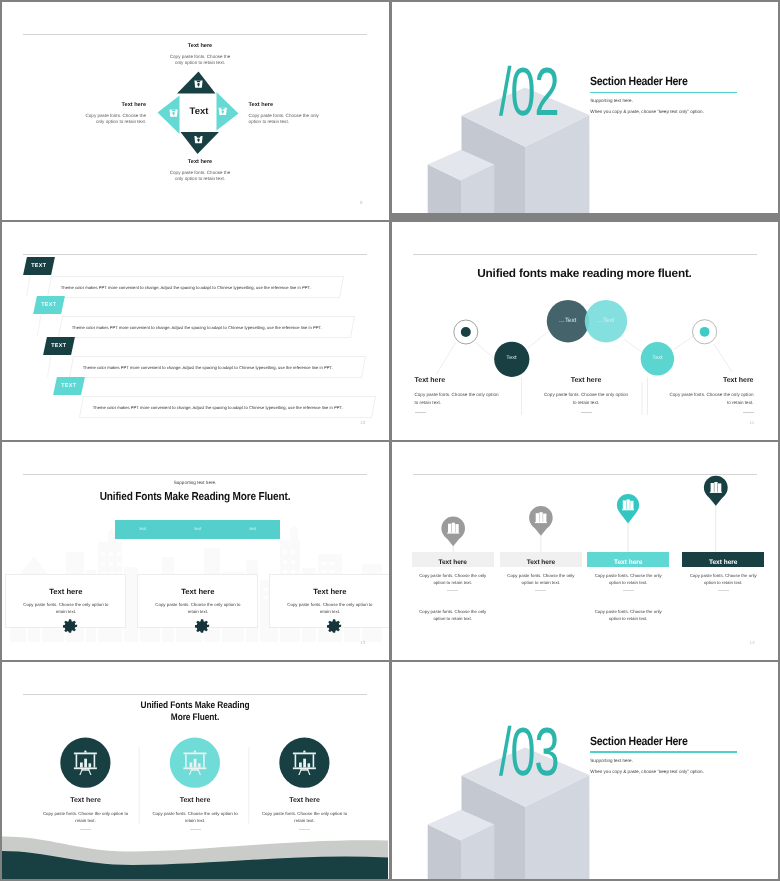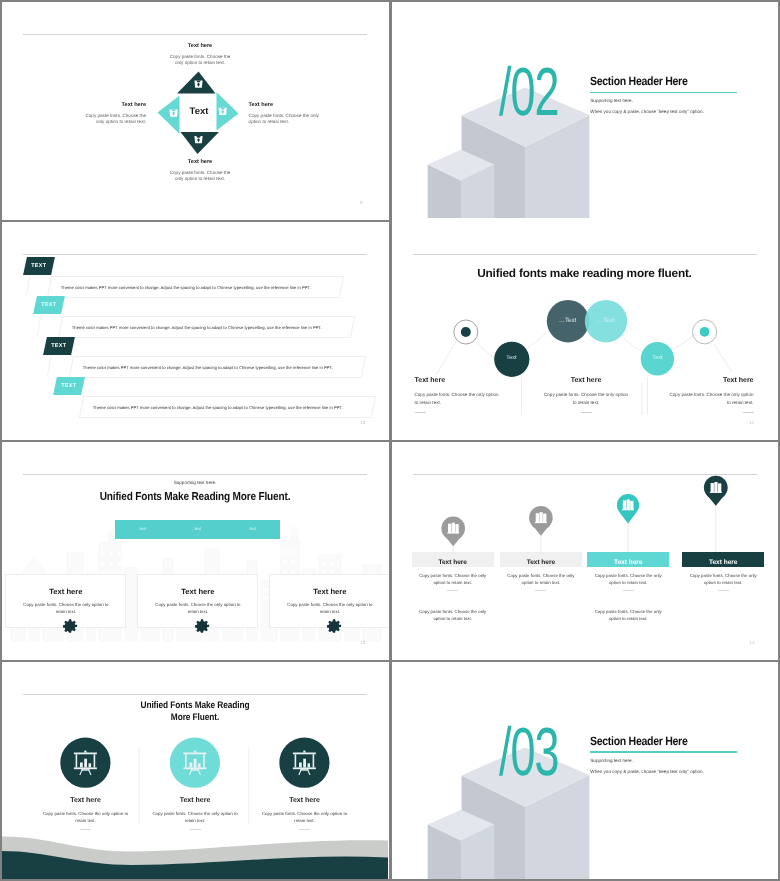--- a/index.html
+++ b/index.html
@@ -1,21 +1,21 @@
 <!DOCTYPE html>
 <html><head>
 <meta charset="utf-8">
 <title>Slide Thumbnails</title>
 <style>
 html,body{margin:0;padding:0;}
 body{width:780px;height:881px;background:#818181;font-family:"Liberation Sans",sans-serif;overflow:hidden;-webkit-font-smoothing:antialiased;text-rendering:geometricPrecision;}
 #page{position:absolute;left:0;top:0;width:780px;height:881px;background:#818181;}
 .slide{position:absolute;background:#ffffff;overflow:hidden;}
 .s1{left:2px;top:2px;width:386.5px;height:217.7px;}
-.s2{left:391.5px;top:2px;width:386.5px;height:251px;}
+.s2{left:391.5px;top:2px;width:386.5px;height:211px;}
 .s3{left:2px;top:221.8px;width:386.5px;height:217.9px;}
 .s4{left:391.5px;top:221.8px;width:386.5px;height:217.9px;}
 .s5{left:2px;top:441.8px;width:386.5px;height:217.9px;}
 .s6{left:391.5px;top:441.8px;width:386.5px;height:217.9px;}
 .s7{left:2px;top:661.8px;width:386.5px;height:217.2px;}
 .s8{left:391.5px;top:661.8px;width:386.5px;height:217.2px;}
 .topline{position:absolute;left:21.4px;top:32.1px;width:344px;height:0.8px;background:#d4d4d4;}
 .pgnum{position:absolute;font-size:4.5px;color:#c0c0c0;letter-spacing:0.2px;}
 .abs{position:absolute;}
 .ttl{font-weight:bold;color:#1b1b1b;}

